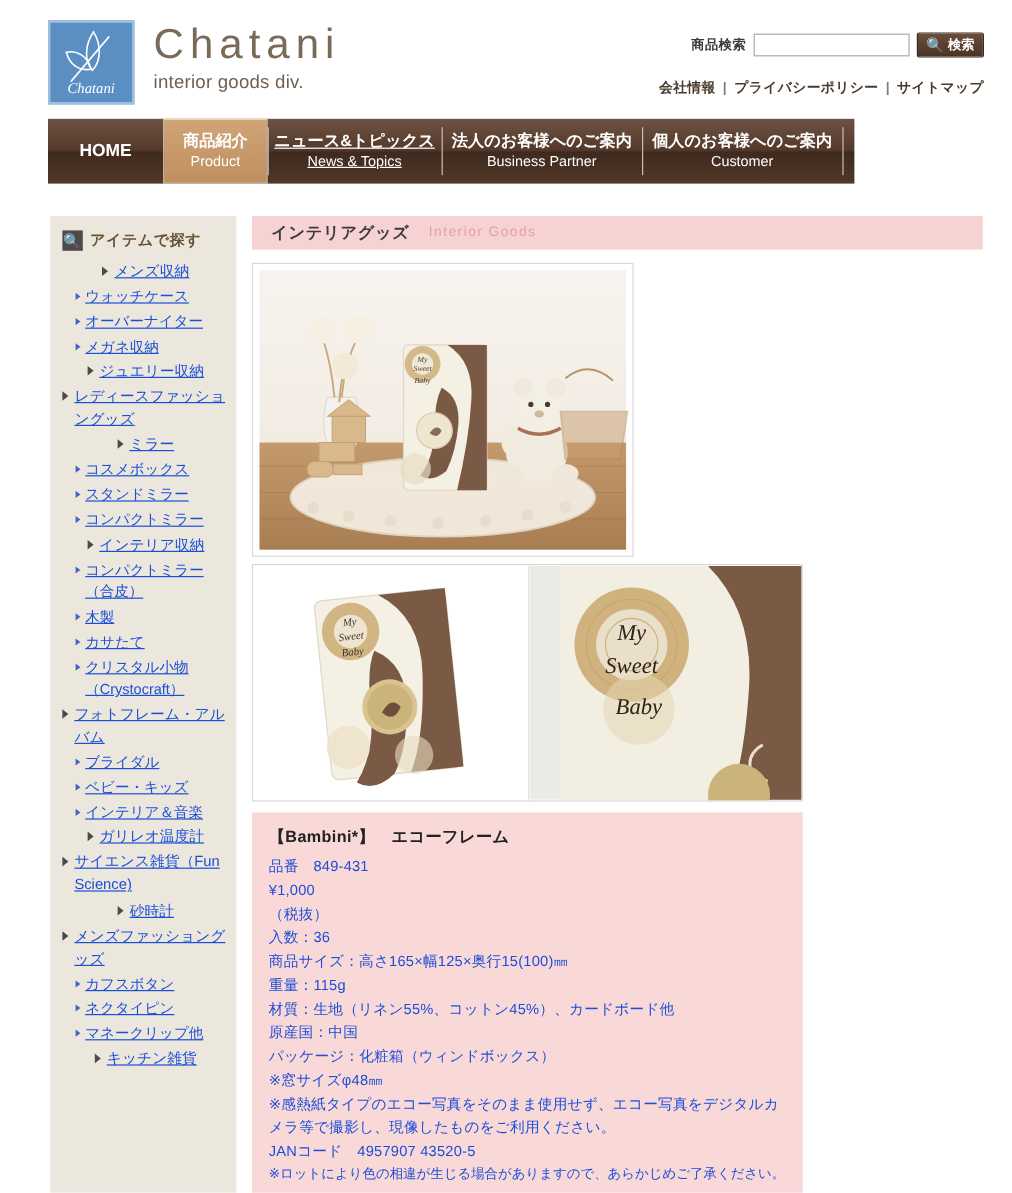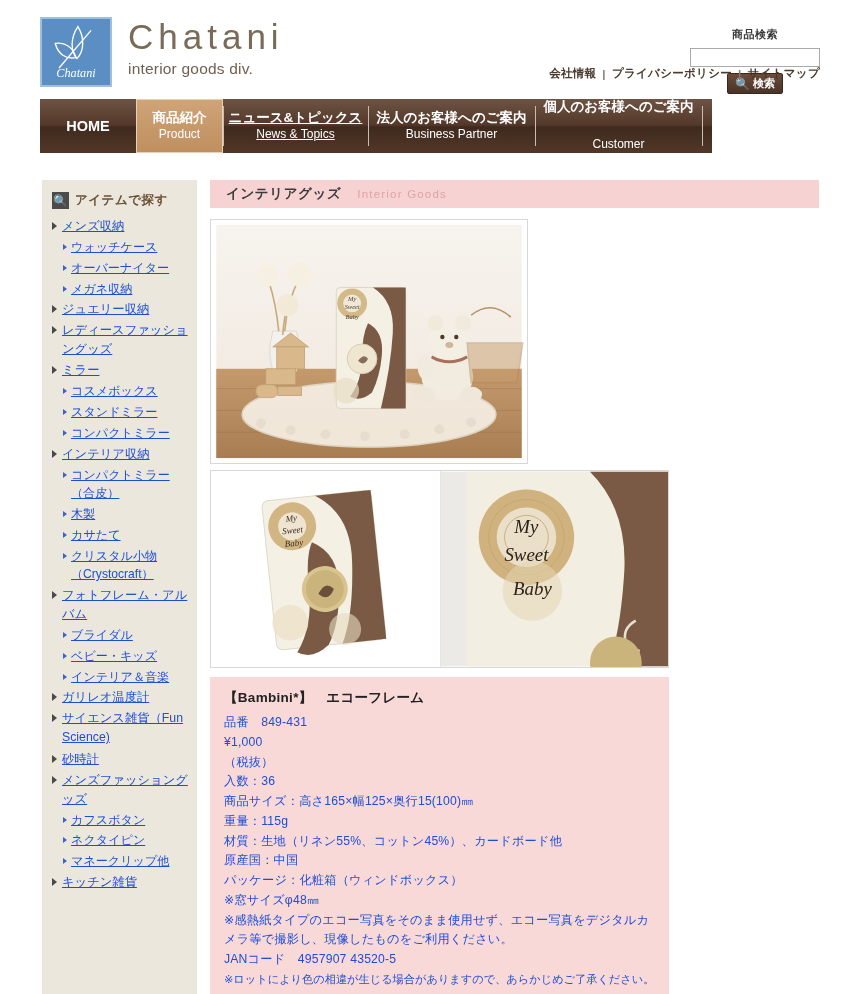--- a/index.html
+++ b/index.html
@@ -40,21 +40,21 @@
   }
   .logo-sub {
     font-size: 15.5px;
     color: #6f6052;
     letter-spacing: 0.2px;
     margin-top: 4px;
   }
 
   .search-row {
     position: absolute; right: 23px; top: 27px;
-    display: flex; align-items: center; gap: 6px; flex-direction: column;
+    display: flex; align-items: center; gap: 6px;
   }
   .search-label {
     font-size: 11px; color: #3a3a3a; font-weight: bold;
     letter-spacing: 0.5px;
   }
   .search-input {
     width: 130px; height: 19px;
     border: 1px solid #aaaaaa;
     background: #ffffff;
     font-size: 11px;
@@ -144,21 +144,21 @@
   .sb-li { margin: 0; }
   .sb-link {
     display: flex; align-items: flex-start;
     font-size: 12.3px;
     color: #1c4fd8;
     text-decoration: none;
     line-height: 1.55;
     padding: 1px 0;
   }
   .sb-link .lbl { text-decoration: underline; }
-  .sb-li.lvl1 .sb-link { padding-left: 2px; }
+  .sb-li.lvl1 .sb-link { padding-left: 2px; justify-content: center; }
   .sb-li.lvl2 .sb-link { padding-left: 13px; font-size: 12.1px; }
   .tri1 {
     width: 0; height: 0; flex: none;
     border-left: 5px solid #4a4a4a;
     border-top: 4px solid transparent;
     border-bottom: 4px solid transparent;
     margin: 5px 5px 0 0;
   }
   .tri2 {
     width: 0; height: 0; flex: none;
@@ -272,21 +272,21 @@
         <div class="nav-en">Product</div>
       </div>
       <div class="nav-item" style="width: 145px; text-decoration: underline;">
         <div class="nav-jp">ニュース&amp;トピックス</div>
         <div class="nav-en">News &amp; Topics</div>
       </div>
       <div class="nav-item" style="width: 167px;">
         <div class="nav-jp">法人のお客様へのご案内</div>
         <div class="nav-en">Business Partner</div>
       </div>
-      <div class="nav-item" style="width: 167px; justify-content: space-between;">
+      <div class="nav-item" style="width: 167px;">
         <div class="nav-jp">個人のお客様へのご案内</div>
         <div class="nav-en">Customer</div>
       </div>
       <div class="nav-item" style="width: 117px;">
         <div class="nav-jp">よくある質問</div>
         <div class="nav-en">info</div>
       </div>
     </div>
 
   <div class="sidebar">

